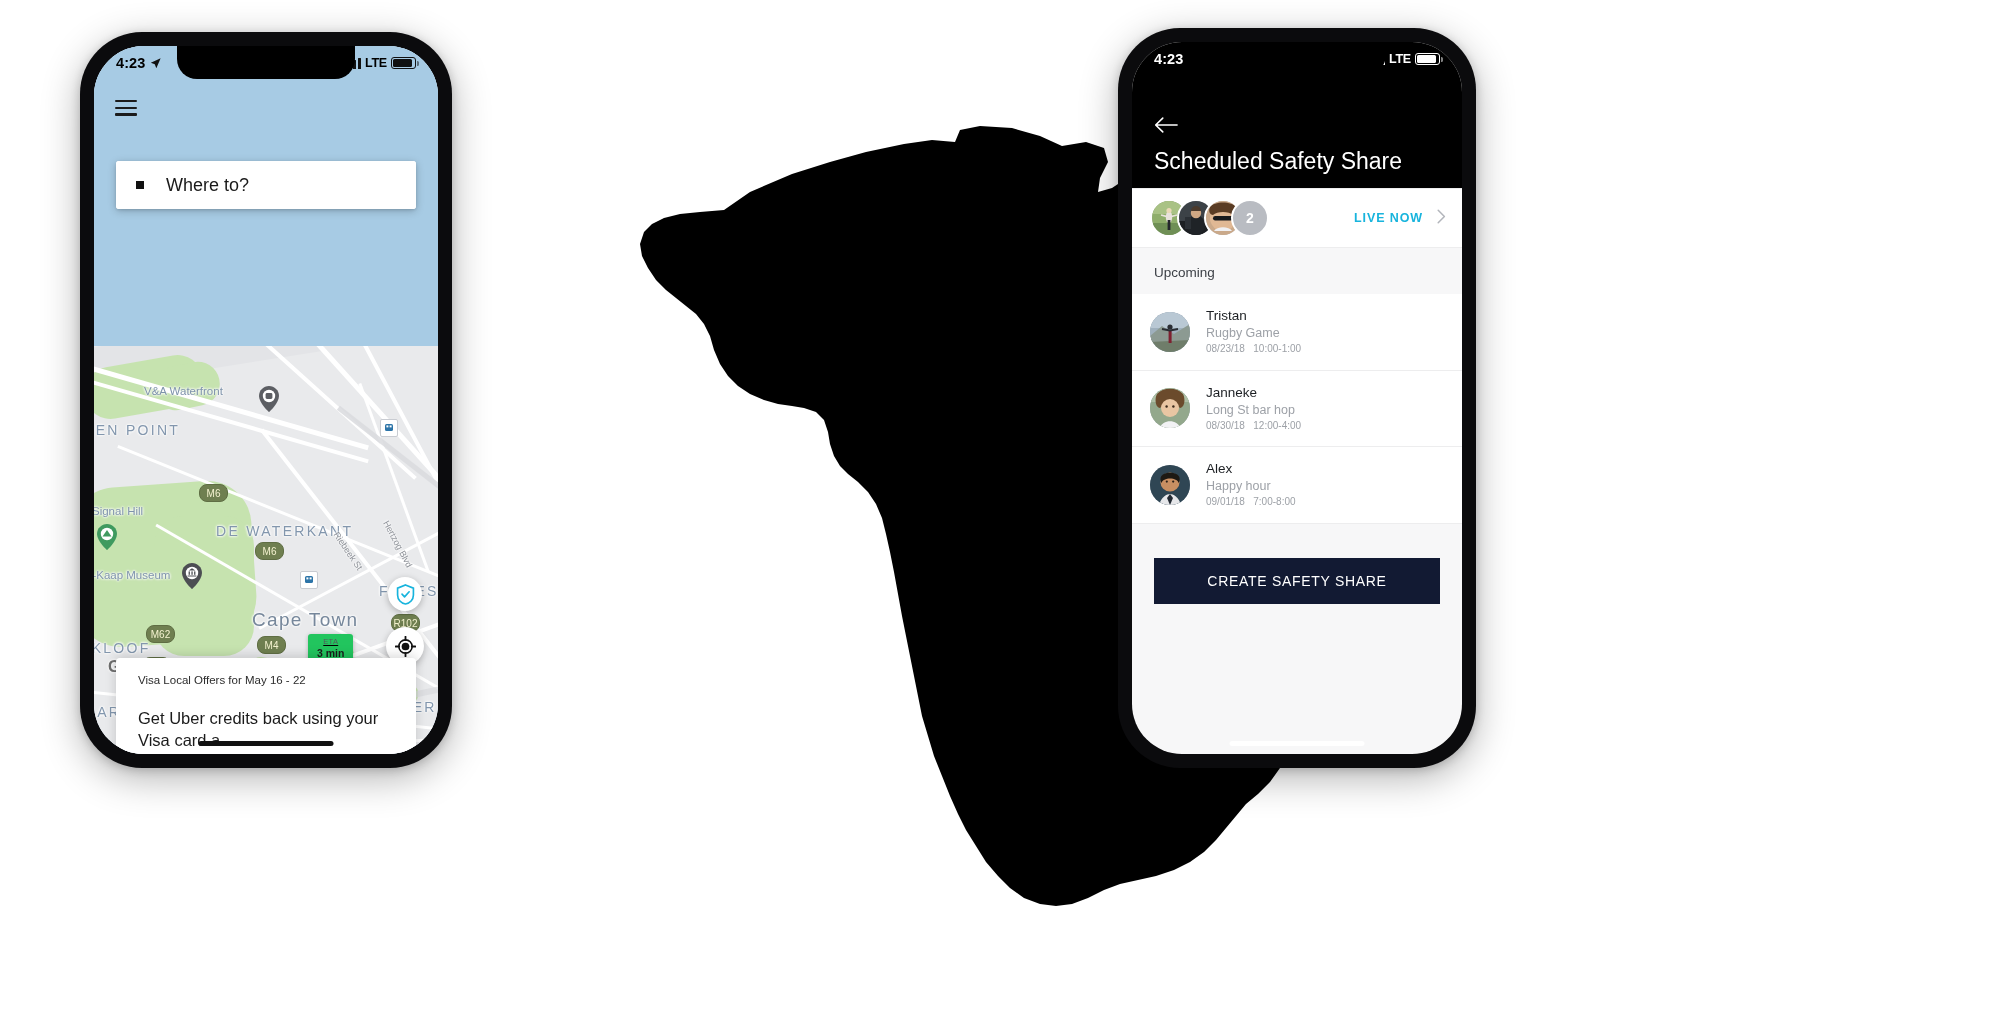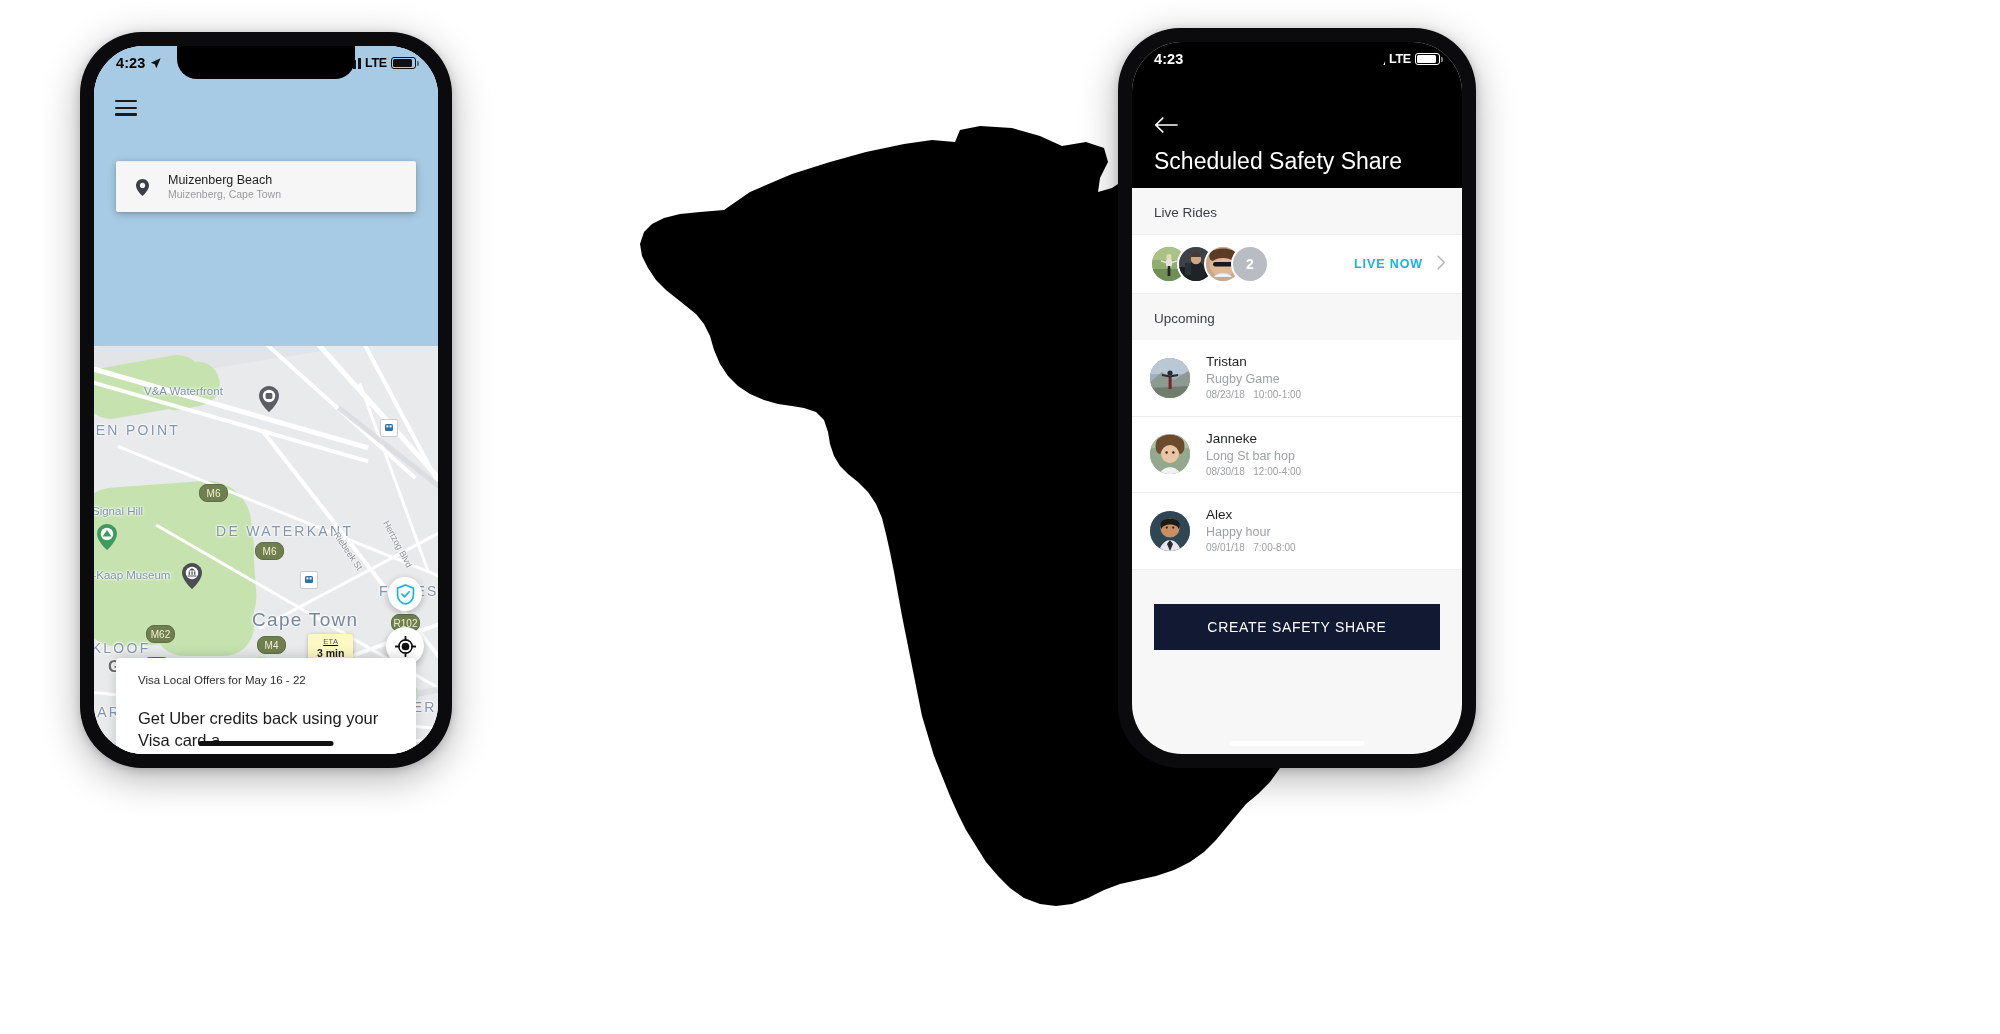--- a/index.html
+++ b/index.html
@@ -194,21 +194,21 @@
     position:absolute;
     left: 14px; bottom: 78px;
     font-size: 16px;
     color: #6e6e6e;
     font-weight: bold;
     letter-spacing: -0.4px;
     text-shadow: 0 0 3px #fff, 0 0 3px #fff;
   }
   .eta-badge {
     position: absolute;
-    background: #fef9c3;
+    background: #22c55e;
     border-radius: 3px;
     padding: 4px 9px 5px;
     box-shadow: 0 1px 4px rgba(0,0,0,0.25);
     text-align:center;
     line-height: 1.15;
     text-decoration: underline;
   }
   .eta-badge .t1 { font-size: 7.5px; color: #55585d; letter-spacing:.3px;}
   .eta-badge .t2 { font-size: 10.5px; color: #1b1b1b; font-weight: bold;}
   .fab {
@@ -457,33 +457,26 @@
 
       <div style="position:absolute;left:0;top:0;right:0;height:300px;background:#a7cbe4;z-index:10;"></div>
 
       <div class="hamburger">
         <span></span>
           <span></span>
           <span></span>
       </div>
 
       <div class="search-card">
-
-
-        <div class="sugg">
-          <span class="pin-icon">
-            <svg width="13" height="17" viewBox="0 0 13 17">
-                <path d="M6.5 0C2.9 0 0 2.9 0 6.4 0 11.2 6.5 17 6.5 17S13 11.2 13 6.4C13 2.9 10.1 0 6.5 0zm0 9a2.6 2.6 0 1 1 0-5.2 2.6 2.6 0 0 1 0 5.2z" fill="#3c3f45"></path>
-              </svg>
-          </span>
-          <span class="sugg-txt">
-            <span class="sugg-title" style="display:block;">Muizenberg Beach</span>
-            <span class="sugg-sub" style="display:block;">Muizenberg, Cape Town</span>
-          </span>
-        </div>
+        <div class="where-to">
+          <span class="where-sq"></span>
+          <span class="where-label">Where to?</span>
+        </div>
+
+
       </div>
 
       <div class="offer-card">
         <div class="offer-kicker">Visa Local Offers for May 16 - 22</div>
         <div class="offer-head">Get Uber credits back using your Visa card a</div>
       </div>
 
       <div class="statusbar">
         <span class="sb-left">
           <span>4:23</span>
@@ -546,21 +539,20 @@
 
       <div class="r-header">
         <div class="back-arrow">
           <svg width="24" height="18" viewBox="0 0 26 18">
               <path d="M25 9H2M9.5 1.5 1.8 9l7.7 7.5" fill="none" stroke="#fff" stroke-width="1.7" stroke-linecap="round" stroke-linejoin="round"></path>
             </svg>
         </div>
         <div class="r-title">Scheduled Safety Share</div>
       </div>
 
-      <div class="sec-head">Live Rides</div>
 
       <div class="live-row">
         <div class="avstack">
           <div class="av">
             <svg width="34" height="34" viewBox="0 0 34 34">
                 <rect width="34" height="34" fill="#8fae6b"></rect>
                 <rect y="0" width="34" height="13" fill="#a9c285"></rect>
                 <rect y="22" width="34" height="12" fill="#6f8f55"></rect>
                 <ellipse cx="17" cy="16" rx="3.2" ry="6" fill="#e8e2dc"></ellipse>
                 <rect x="15.6" y="19" width="2.8" height="10" fill="#23262b"></rect>

